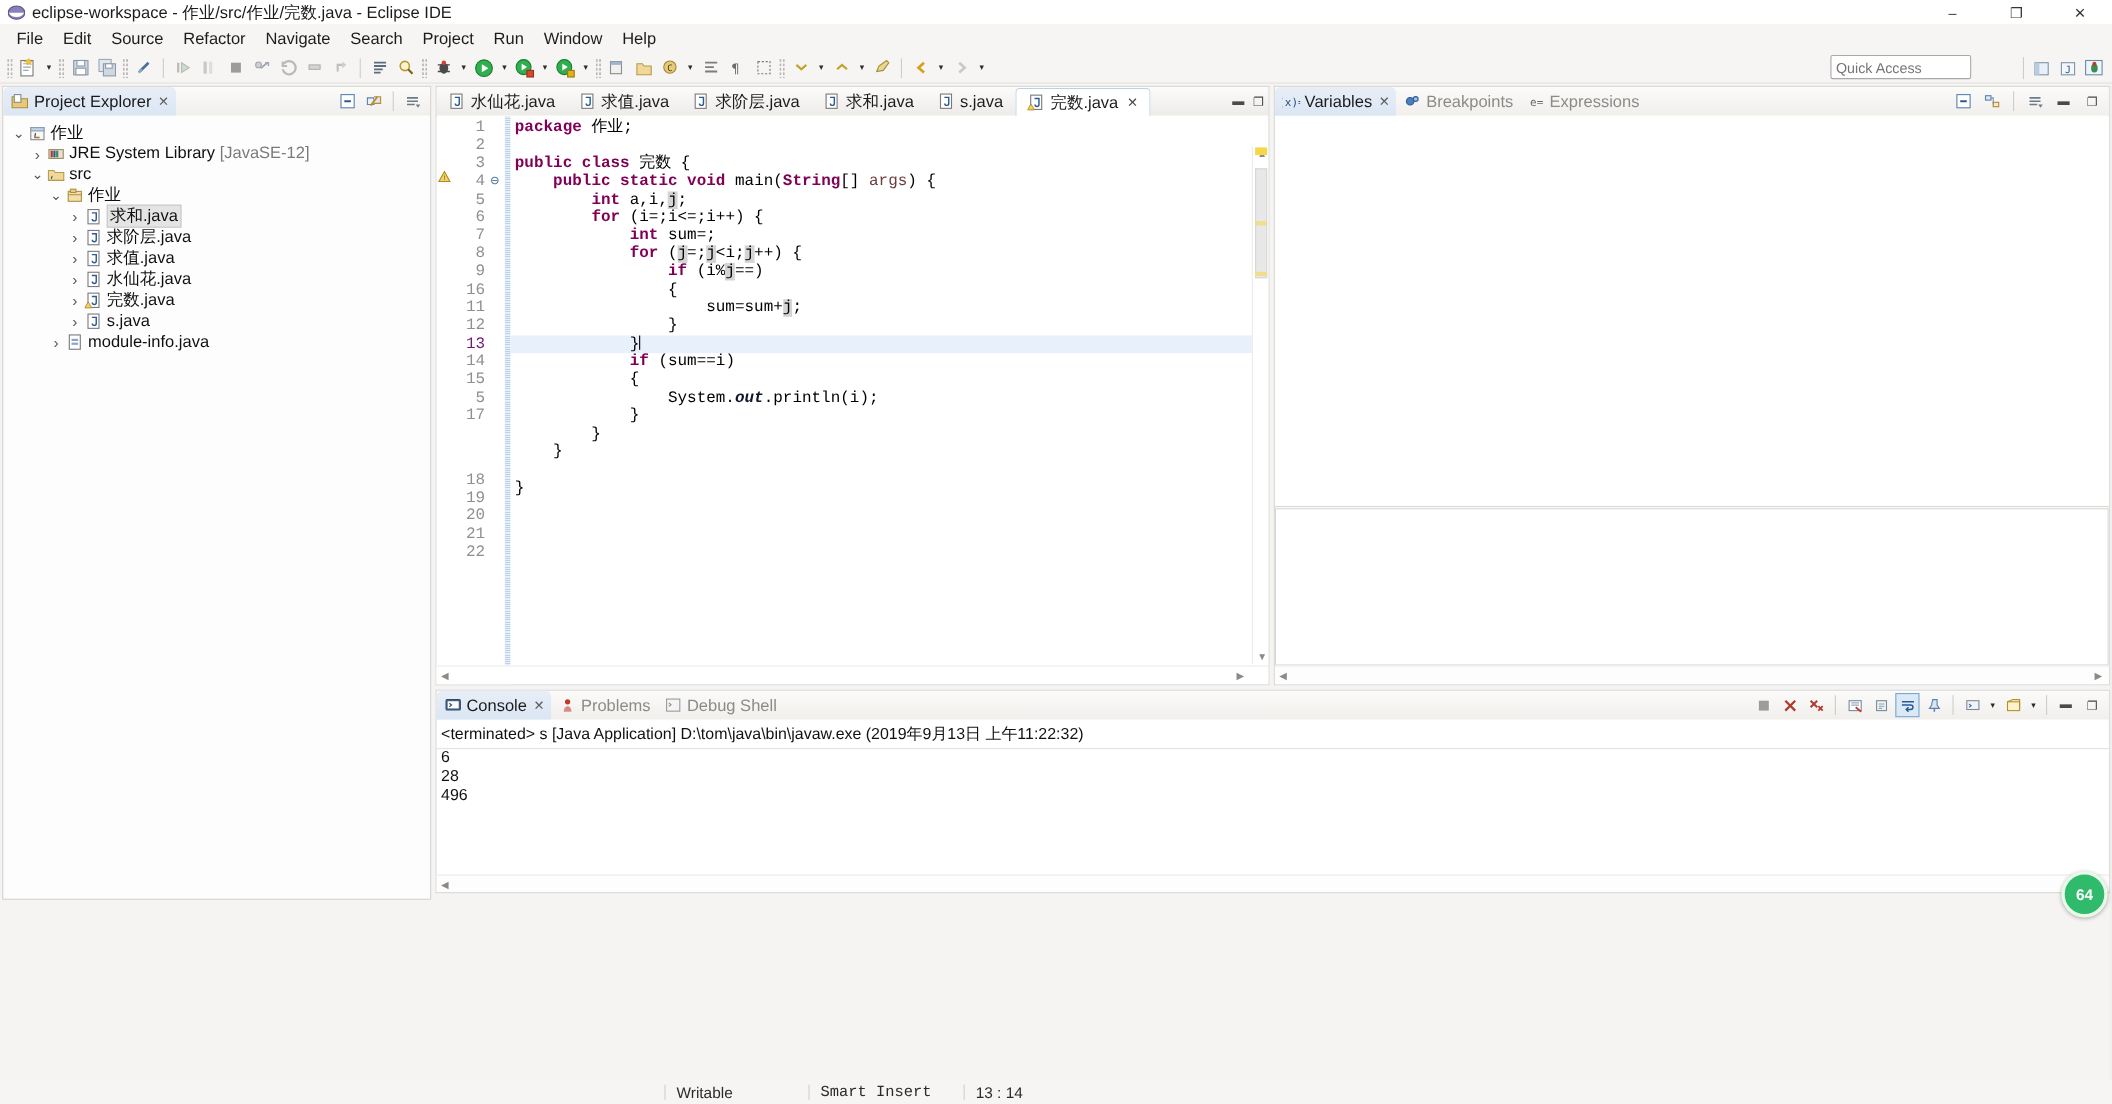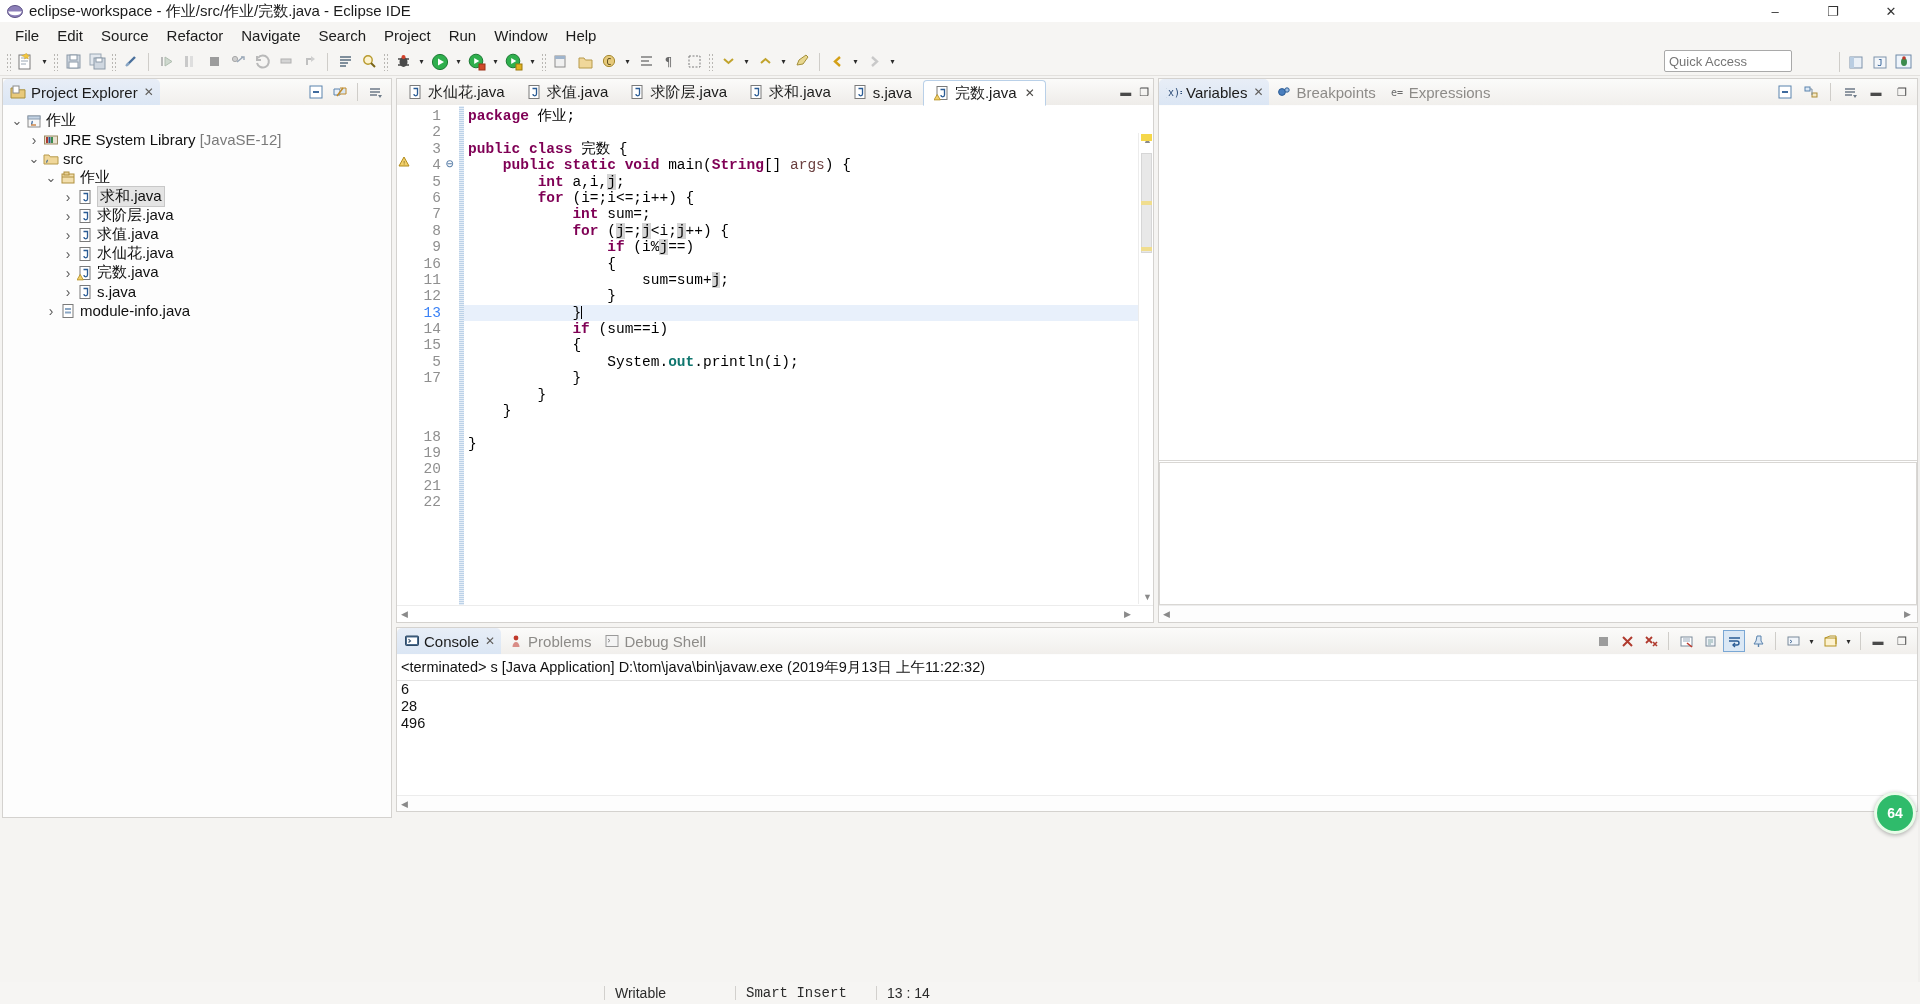--- a/index.html
+++ b/index.html
@@ -129,21 +129,21 @@
   }
   .fold-col { width: 14px; flex:0 0 14px; background:#fff; padding-top:2px; font-family:"Liberation Mono",monospace; font-size:13px; color:#6c6c6c;}
   .quick-diff { width:5px; flex:0 0 5px; background: repeating-linear-gradient(0deg,#bcd2e8 0px,#bcd2e8 1px,#e6eef7 1px,#e6eef7 2px); }
   .code-body {
     flex: 1; position: relative; font-family: "Liberation Mono", monospace;
     font-size: 14.5px; padding-top: 2px; overflow: hidden;
   }
   .cl { height: 16.4px; line-height: 16.4px; white-space: pre; padding-left: 4px; }
   .cl.current { background: #e8f0fb; }
   .kw { color: #7f0055; font-weight: bold; }
-  .fieldv { color: #0f766e; font-weight:bold; }
+  .fieldv { color: #0f172a; font-style: italic; font-weight:bold; }
   .param { color: #6a3e3e; }
   .occ { background: #d4d4d4; }
   .caret { display:inline-block; width:1px; height:13px; background:#000; vertical-align:-2px; }
   .ed-vscroll { position:absolute; right:0; top:27px; width:15px; bottom:18px; background:#fff; border-left:1px solid #ececec;}
   .ed-vthumb { position:absolute; left:2px; top:20px; width:11px; height:100px; background:#e8e8e8; border:1px solid #d6d6d6;}
   .ed-hscroll { position:absolute; left:0; right:0; bottom:0; height:17px; background:#fff; border-top:1px solid #ececec;}
   .sc-arrow { font-size:9px; color:#8a8a8a; position:absolute; }
   .overview-marks { position:absolute; right:0; top:27px; width:14px; }
 
   
@@ -666,21 +666,21 @@
           <div class="cl" style="padding-left: 0px;">3</div>
           <div class="cl" style="padding-left: 0px;">4</div>
           <div class="cl" style="padding-left: 0px;">5</div>
           <div class="cl" style="padding-left: 0px;">6</div>
           <div class="cl" style="padding-left: 0px;">7</div>
           <div class="cl" style="padding-left: 0px;">8</div>
           <div class="cl" style="padding-left: 0px;">9</div>
           <div class="cl" style="padding-left: 0px;">16</div>
           <div class="cl" style="padding-left: 0px;">11</div>
           <div class="cl" style="padding-left: 0px;">12</div>
-          <div class="cl" style="padding-left: 0px; color: #3b82f6;">13</div>
+          <div class="cl" style="padding-left: 0px; color: #701a75;">13</div>
           <div class="cl" style="padding-left: 0px;">14</div>
           <div class="cl" style="padding-left: 0px;">15</div>
           <div class="cl" style="padding-left: 0px;">5</div>
           <div class="cl" style="padding-left: 0px;">17</div>
           <div class="cl" style="padding-left: 0px; margin-top: 42px;">18</div>
           <div class="cl" style="padding-left: 0px;">19</div>
           <div class="cl" style="padding-left: 0px;">20</div>
           <div class="cl" style="padding-left: 0px;">21</div>
           <div class="cl" style="padding-left: 0px;">22</div>
         </div>

